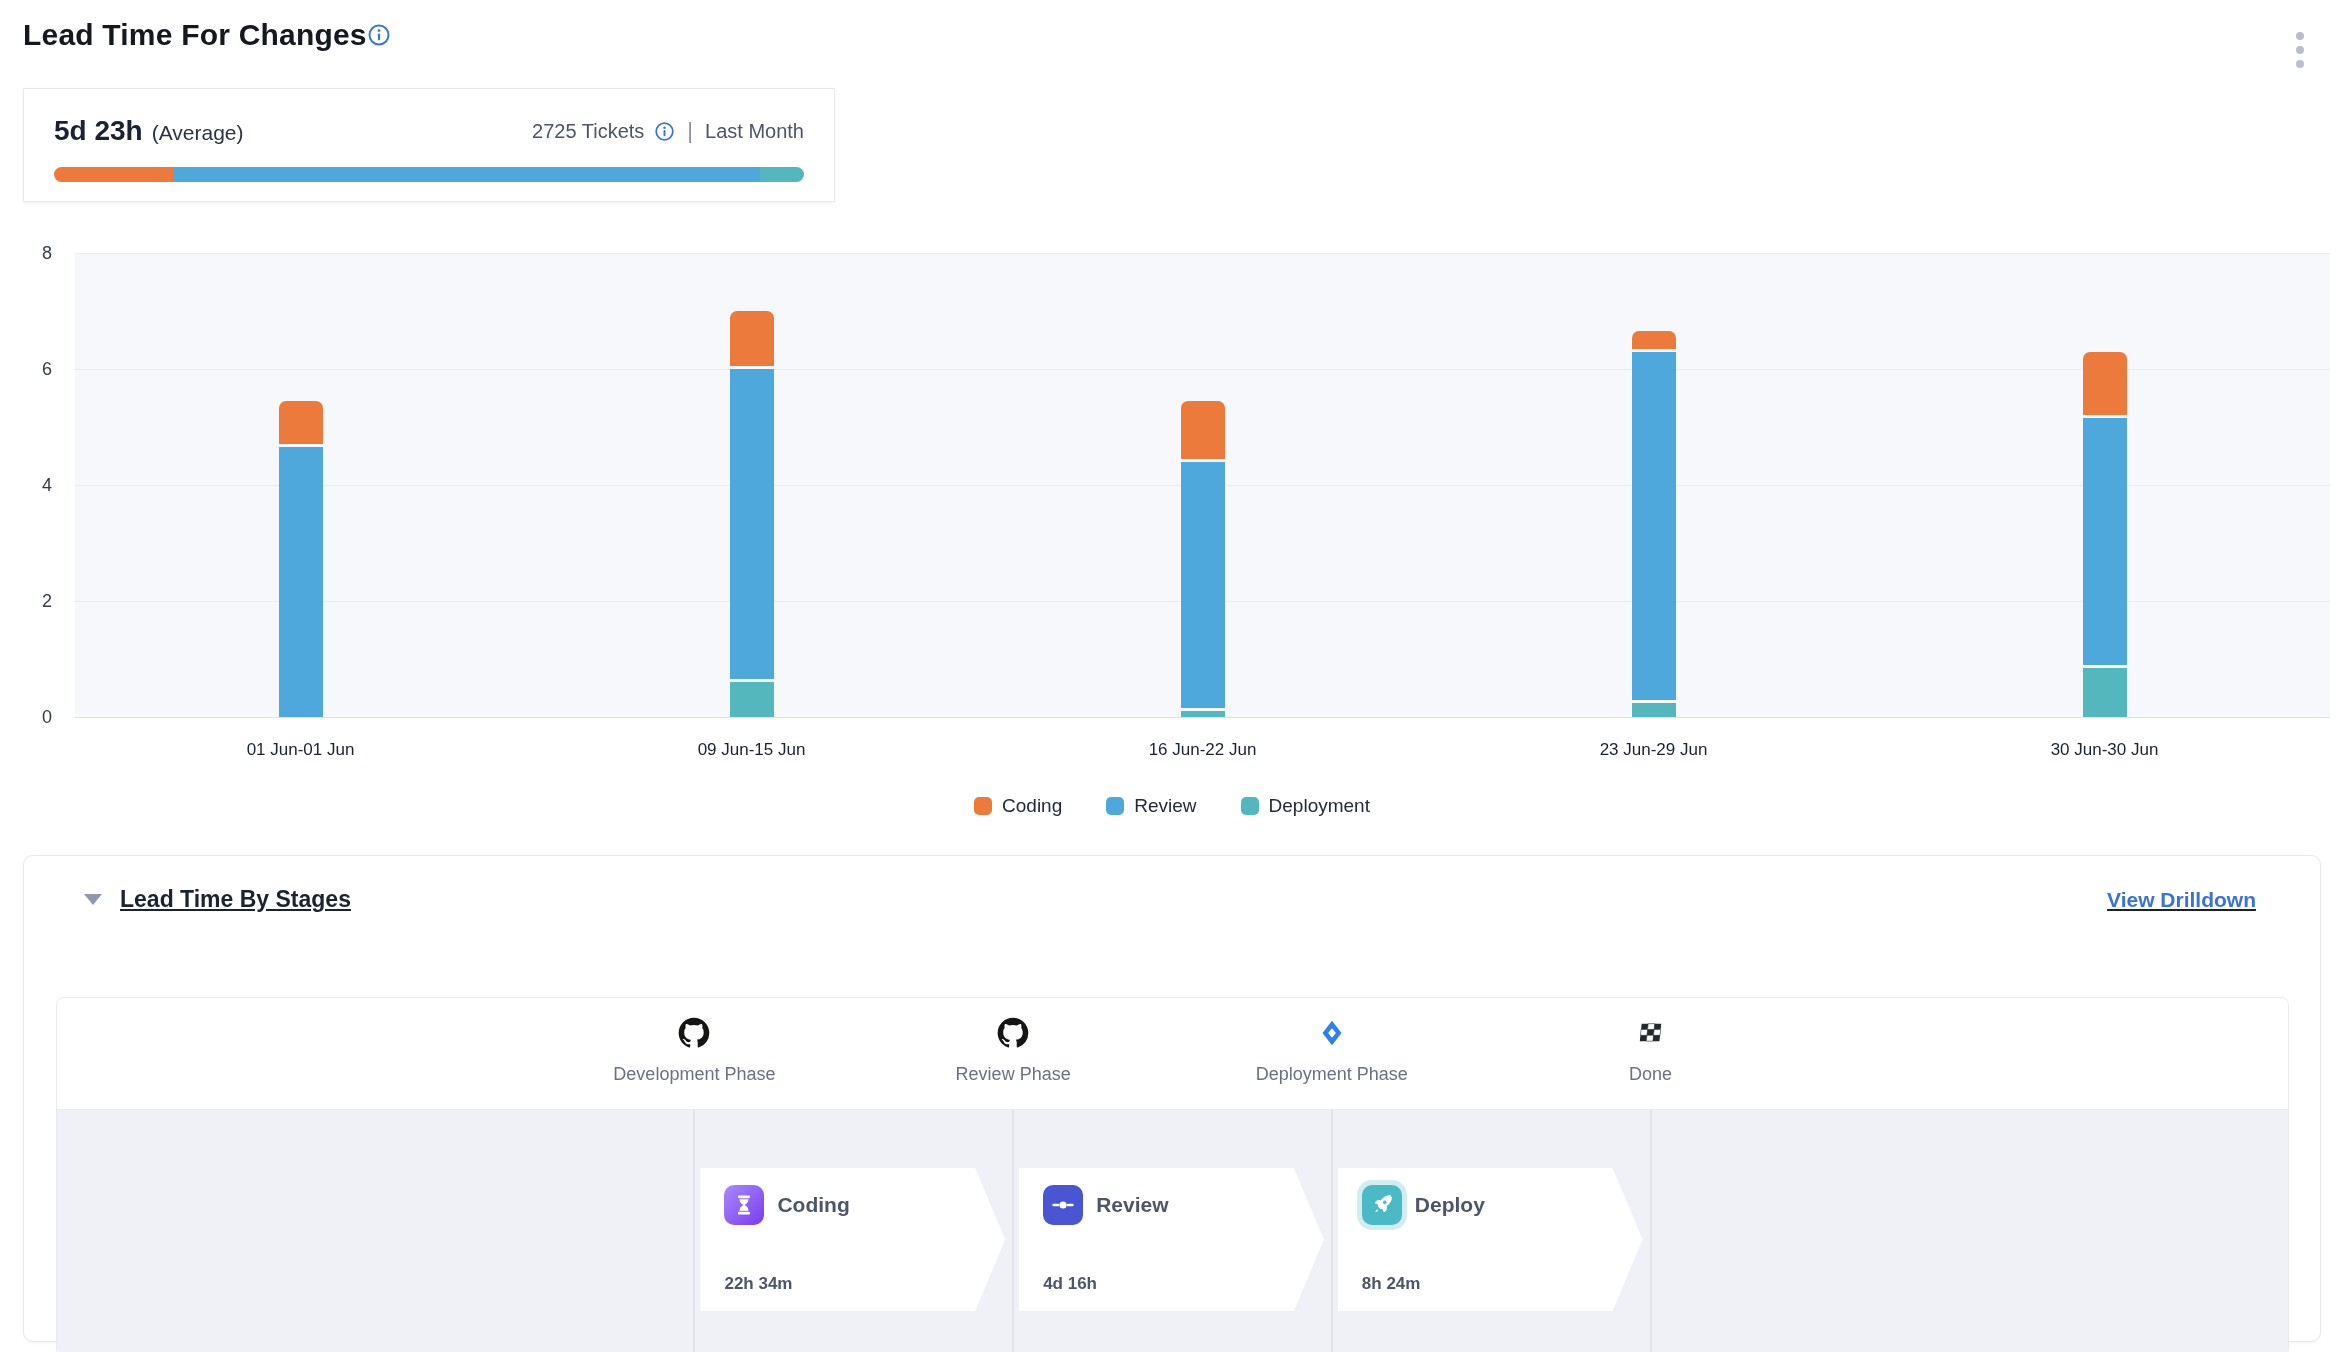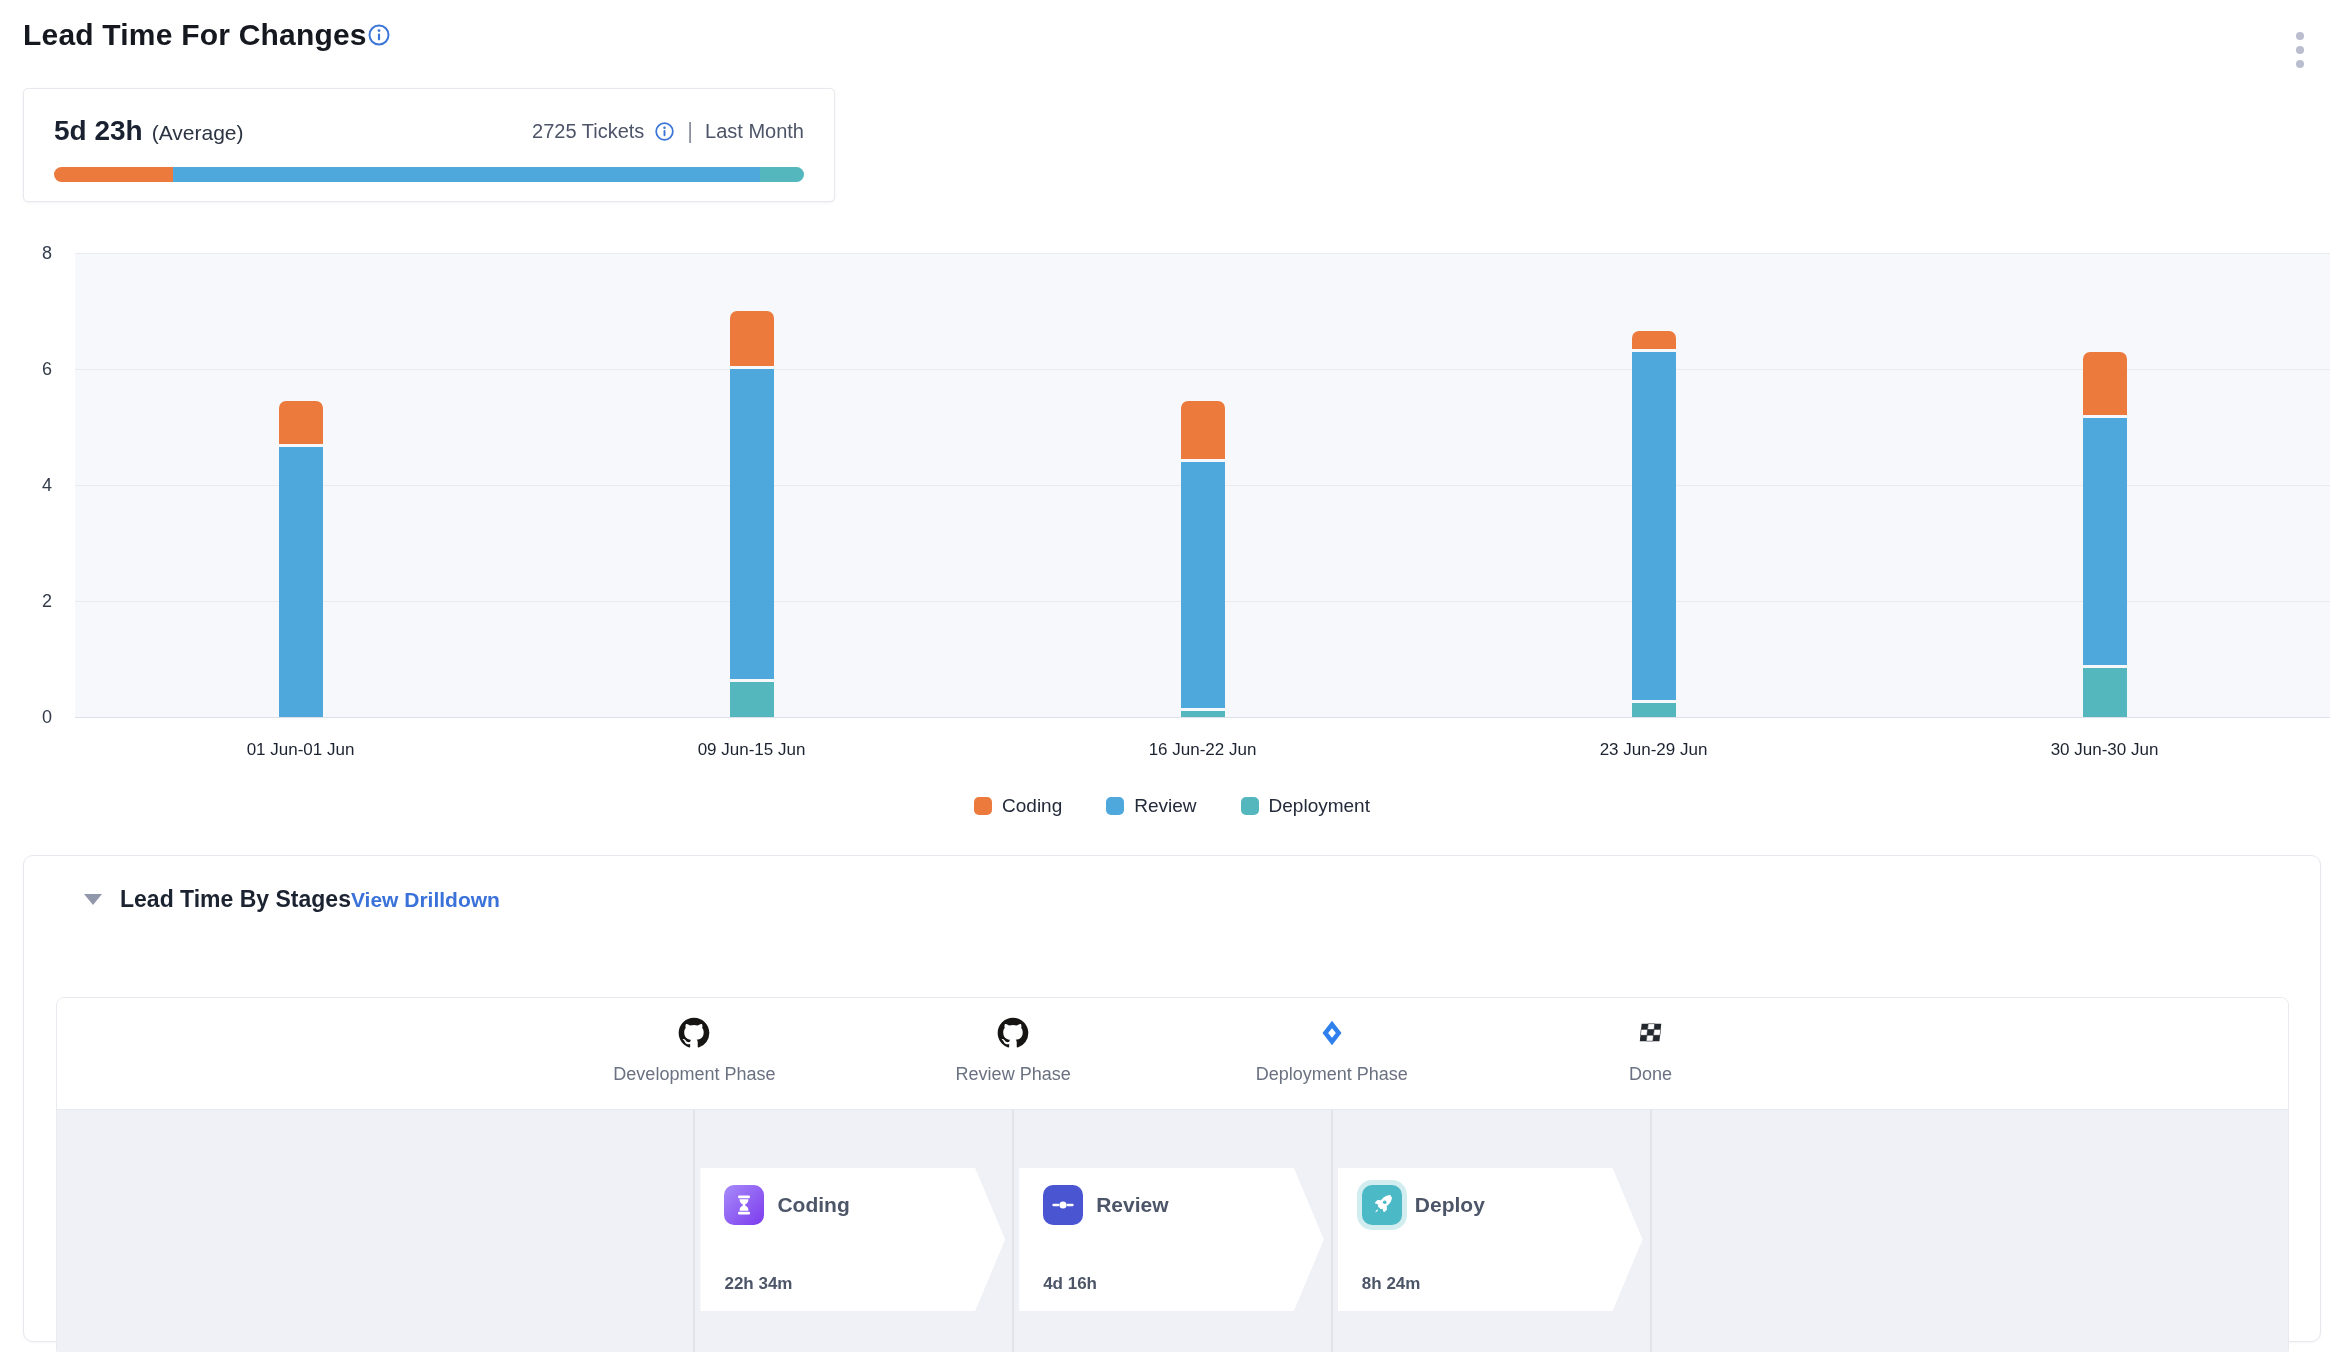--- a/index.html
+++ b/index.html
@@ -10,21 +10,21 @@
   
   .title-row { position:absolute; left:23px; top:18px; display:flex; align-items:center; }
   .page-title { font-size:30px; font-weight:700; color:#15181f; letter-spacing:.2px; }
   .info-svg { width:24px; height:24px; color:#3B75D8; display:block; }
   .info-sm .info-svg { width:21px; height:21px; }
   .kebab { position:absolute; right:36px; top:28px; display:flex; flex-direction:column; gap:6px; padding:4px; cursor:pointer; }
   .kebab i { width:8px; height:8px; border-radius:50%; background:#b9bdce; }
 
   
   .summary-card { position:absolute; left:23px; top:88px; width:812px; height:114px;
-    background:#fff; border:1px solid #e7e9ee; border-radius:5px;
+    background:#fff; border:1px solid #e7e9ee; border-radius:0;
     box-shadow:0 1px 3px rgba(16,24,40,.06); padding:26px 30px 0 30px; }
   .summary-top { display:flex; justify-content:space-between; align-items:center; }
   .summary-left { display:flex; align-items:baseline; gap:9px; }
   .summary-value { font-size:28px; font-weight:700; color:#1a2130; }
   .summary-suffix { font-size:21px; color:#2c3342; }
   .summary-right { display:flex; align-items:center; gap:10px; font-size:20px; color:#4d5468; }
   .summary-sep { color:#8a90a0; font-size:22px; padding:0 2px; }
   .summary-bar { margin-top:20px; height:15px; border-radius:8px; overflow:hidden; display:flex; }
   .summary-bar i { height:100%; }
 
@@ -43,21 +43,21 @@
   .xlabel { flex:1; text-align:center; font-size:17px; color:#1c2330; }
   .legend { position:absolute; left:0; top:795px; width:2344px; display:flex; justify-content:center; gap:44px; }
   .legend-item { display:flex; align-items:center; gap:10px; cursor:pointer; }
   .legend-swatch { width:18px; height:18px; border-radius:5px; }
   .legend-label { font-size:19px; color:#232a39; }
 
   
   .stages-panel { position:absolute; left:23px; top:855px; width:2298px; height:487px;
     background:#fff; border:1px solid #e6e8ee; border-radius:10px; box-shadow:0 1px 3px rgba(16,24,40,.04); }
   .stages-header { position:absolute; left:60px; right:64px; top:30px;
-    display:flex; align-items:center; }
+    display:flex; justify-content:space-between; align-items:center;text-decoration:underline; }
   .stages-title-wrap { display:flex; align-items:center; gap:18px; }
   .collapse-triangle { width:0; height:0; border-left:9px solid transparent; border-right:9px solid transparent;
     border-top:11px solid #9298ab; cursor:pointer; }
   .stages-title { font-size:23px; font-weight:700; color:#1b2230; }
   .drilldown-link { font-size:21px; font-weight:700; color:#3a72d9; cursor:pointer; text-decoration:none; }
 
   .stages-table { position:absolute; left:32px; top:93px; width:2233px; height:360px;
     border:1px solid #e8eaf0; border-radius:8px; overflow:hidden; background:#fff;margin-top:48px; }
   .table-header { position:relative; height:112px; background:#fff; border-bottom:1px solid #e8eaf0; }
   .milestone { position:absolute; top:18px; transform:translateX(-50%);

